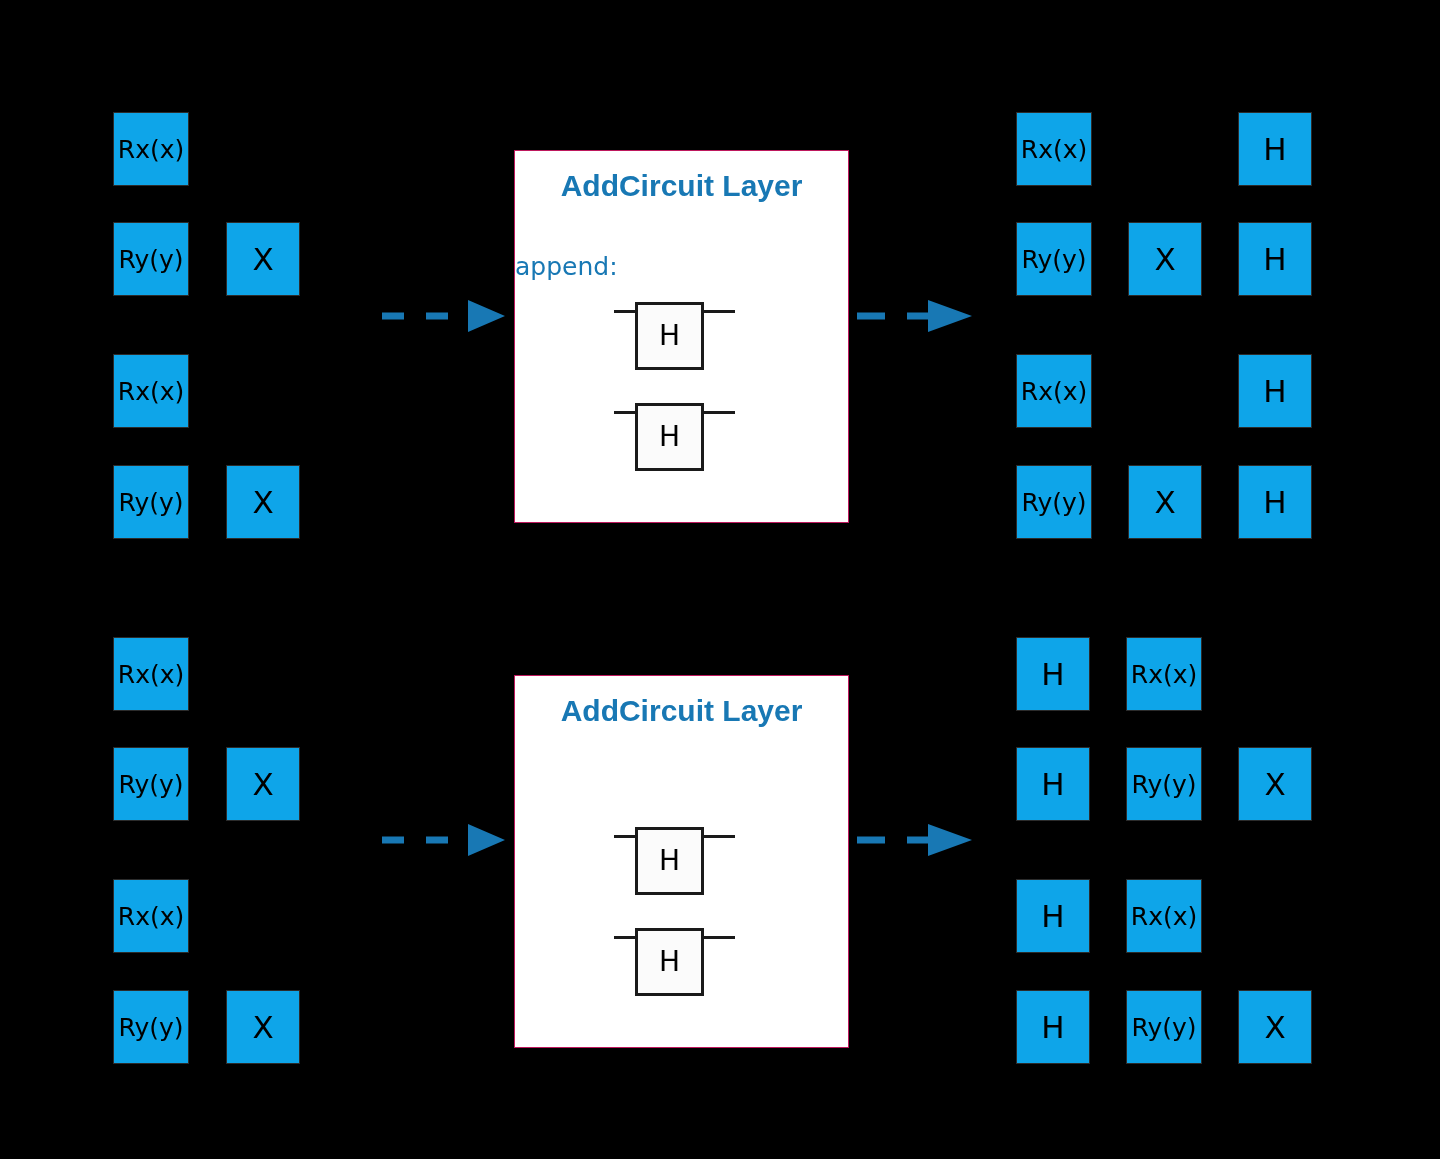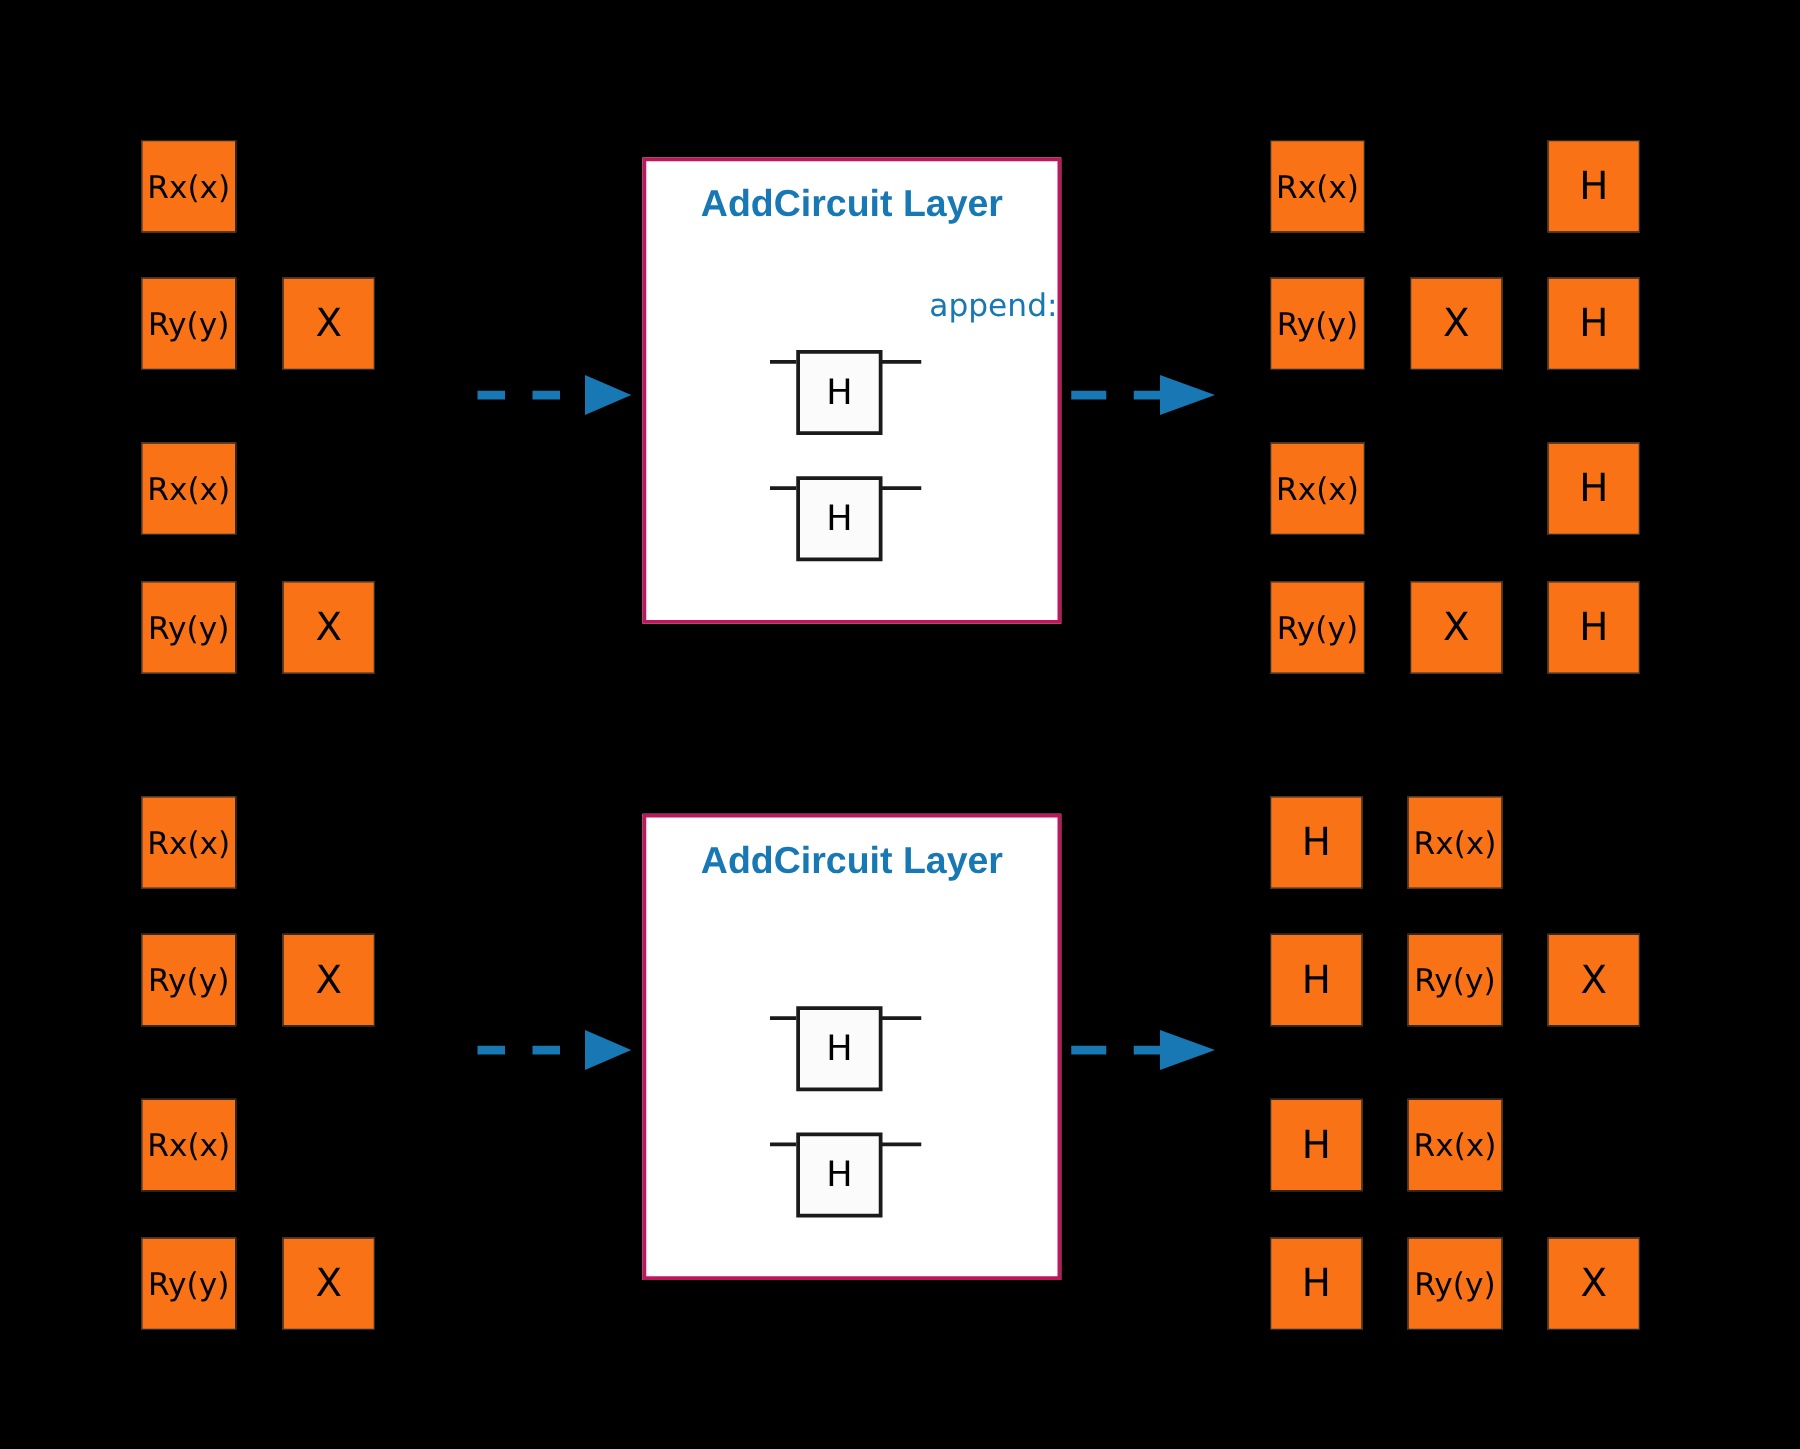--- a/index.html
+++ b/index.html
@@ -14,57 +14,58 @@
     overflow: hidden;
     font-family: "DejaVu Sans", sans-serif;
   }
 
   
   .abs { position: absolute; }
 
   
   .gate {
     position: absolute;
-    background: #f97316;
+    background: #0ea5e9;
     border: 1px solid #2b2b2b;
     box-sizing: border-box;
     display: flex;
     align-items: center;
     justify-content: center;
     color: #000000;
     font-family: "DejaVu Sans", sans-serif;
     line-height: 1;
     white-space: nowrap;
   }
   .gate.param { font-size: 25px; }
   .gate.single { font-size: 31px; }
 
   
   .panel {
     position: absolute;
     background: #ffffff;
-    border: 3px solid #be185d;
+    border: 1px solid #be185d;
     box-sizing: border-box;
+    margin-top: 24px;
   }
   .panel-title {
     position: absolute;
     left: 0;
     right: 0;
     text-align: center;
     color: #1878b4;
     font-weight: bold;
     font-size: 30px;
     font-family: "Liberation Sans", sans-serif;
     line-height: 1;
   }
   .panel-mode {
     position: absolute;
     left: 0;
     right: 0;
-    text-align: right;
+    text-align: left;
     color: #1878b4;
     font-size: 25px;
     font-family: "DejaVu Sans", sans-serif;
     line-height: 1;
   }
 
   
   .mini-wire {
     position: absolute;
     height: 3px;

